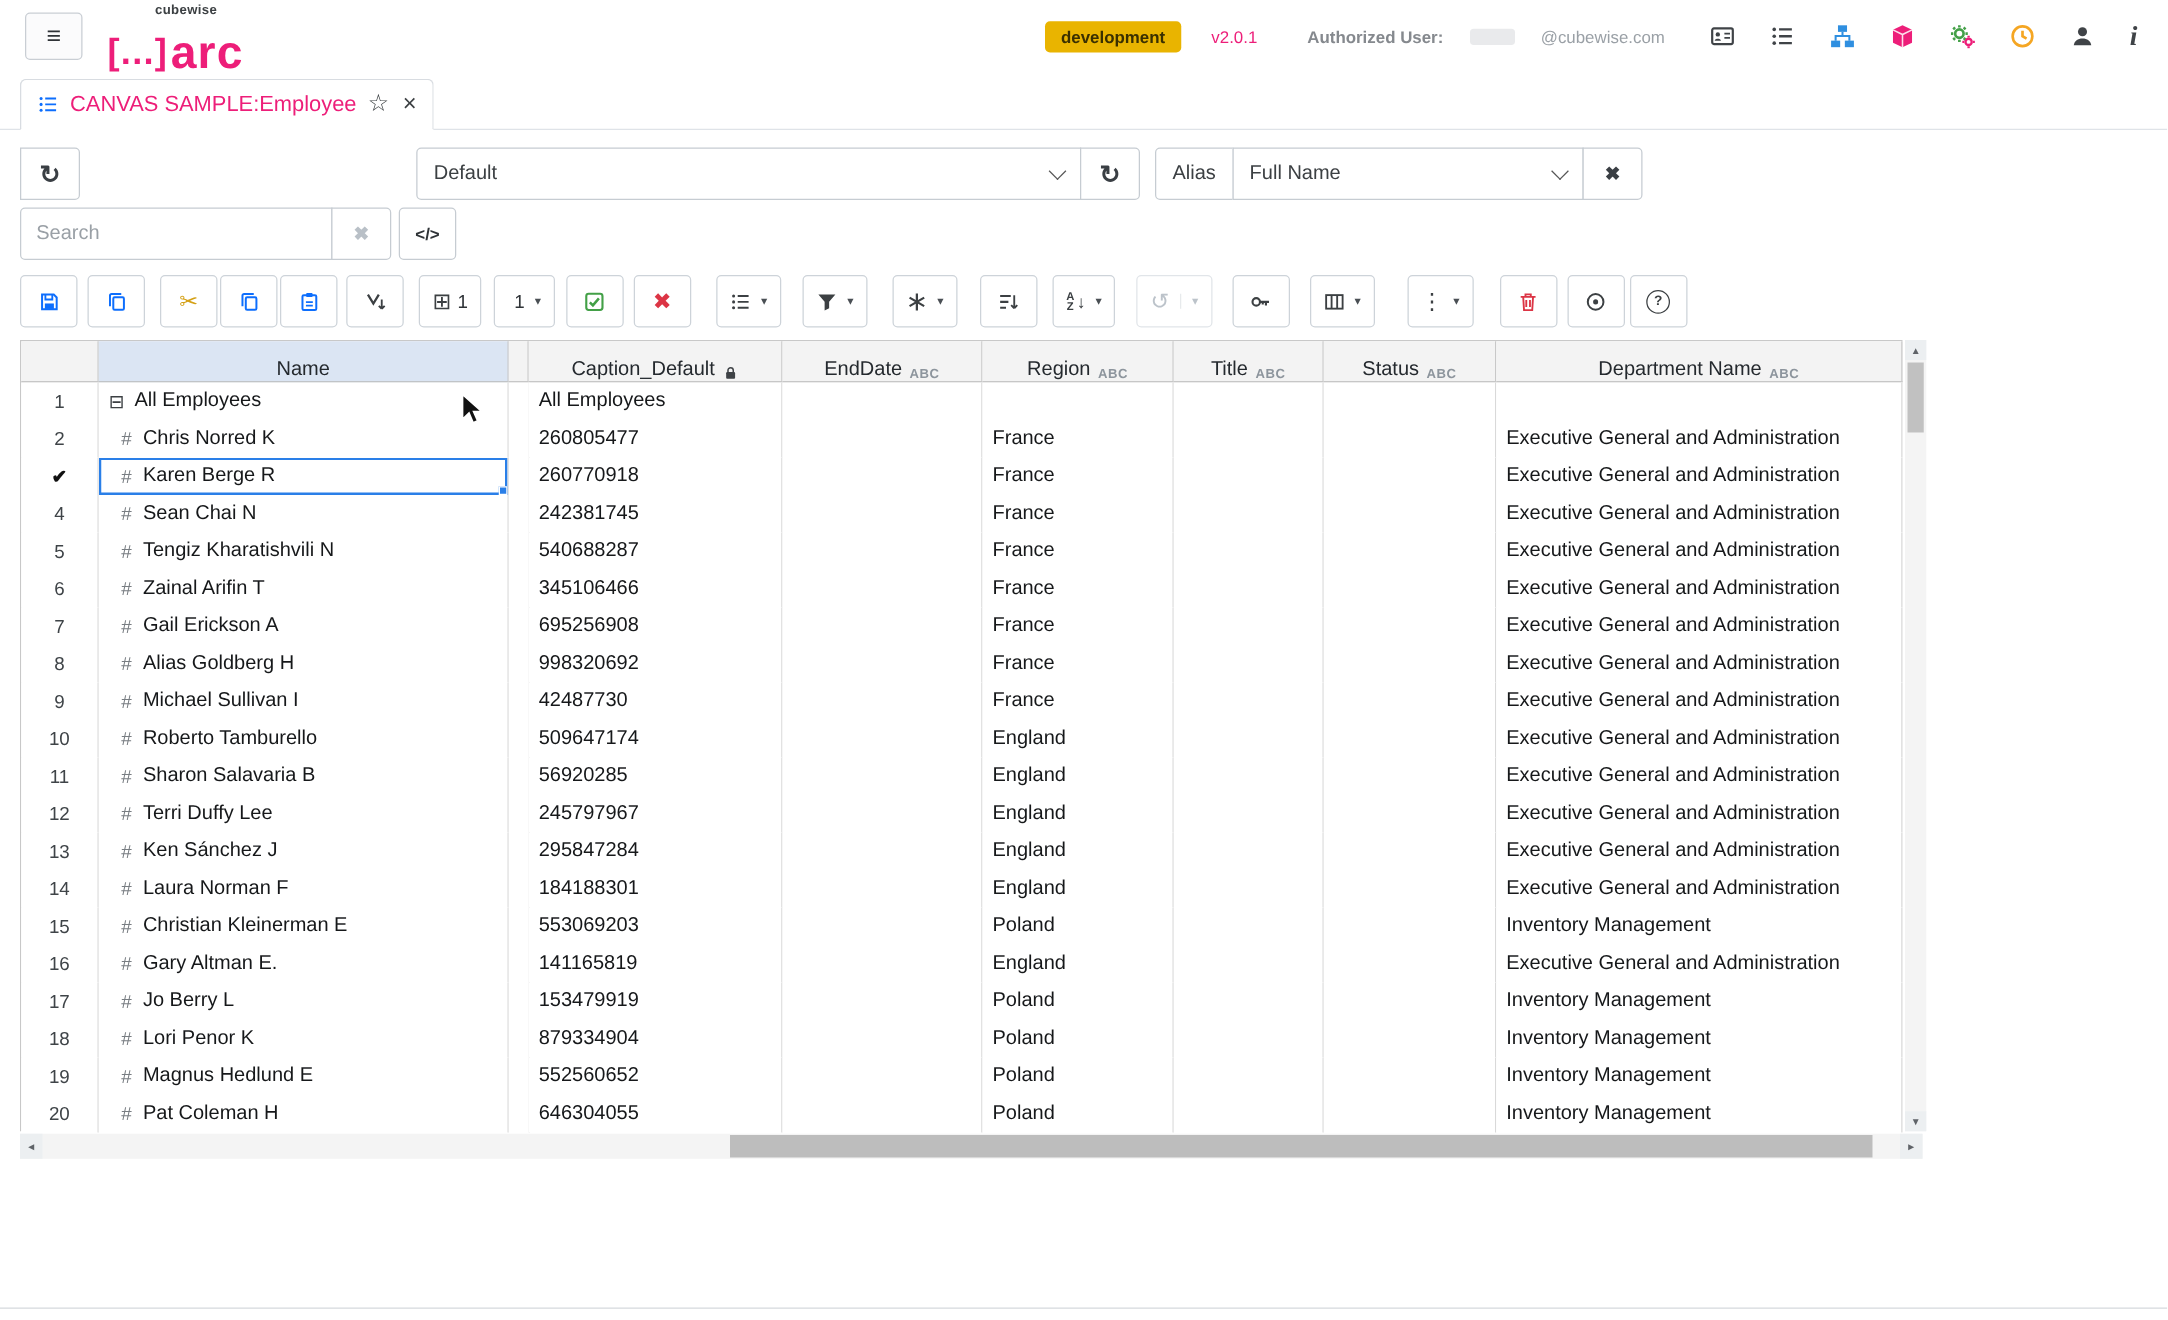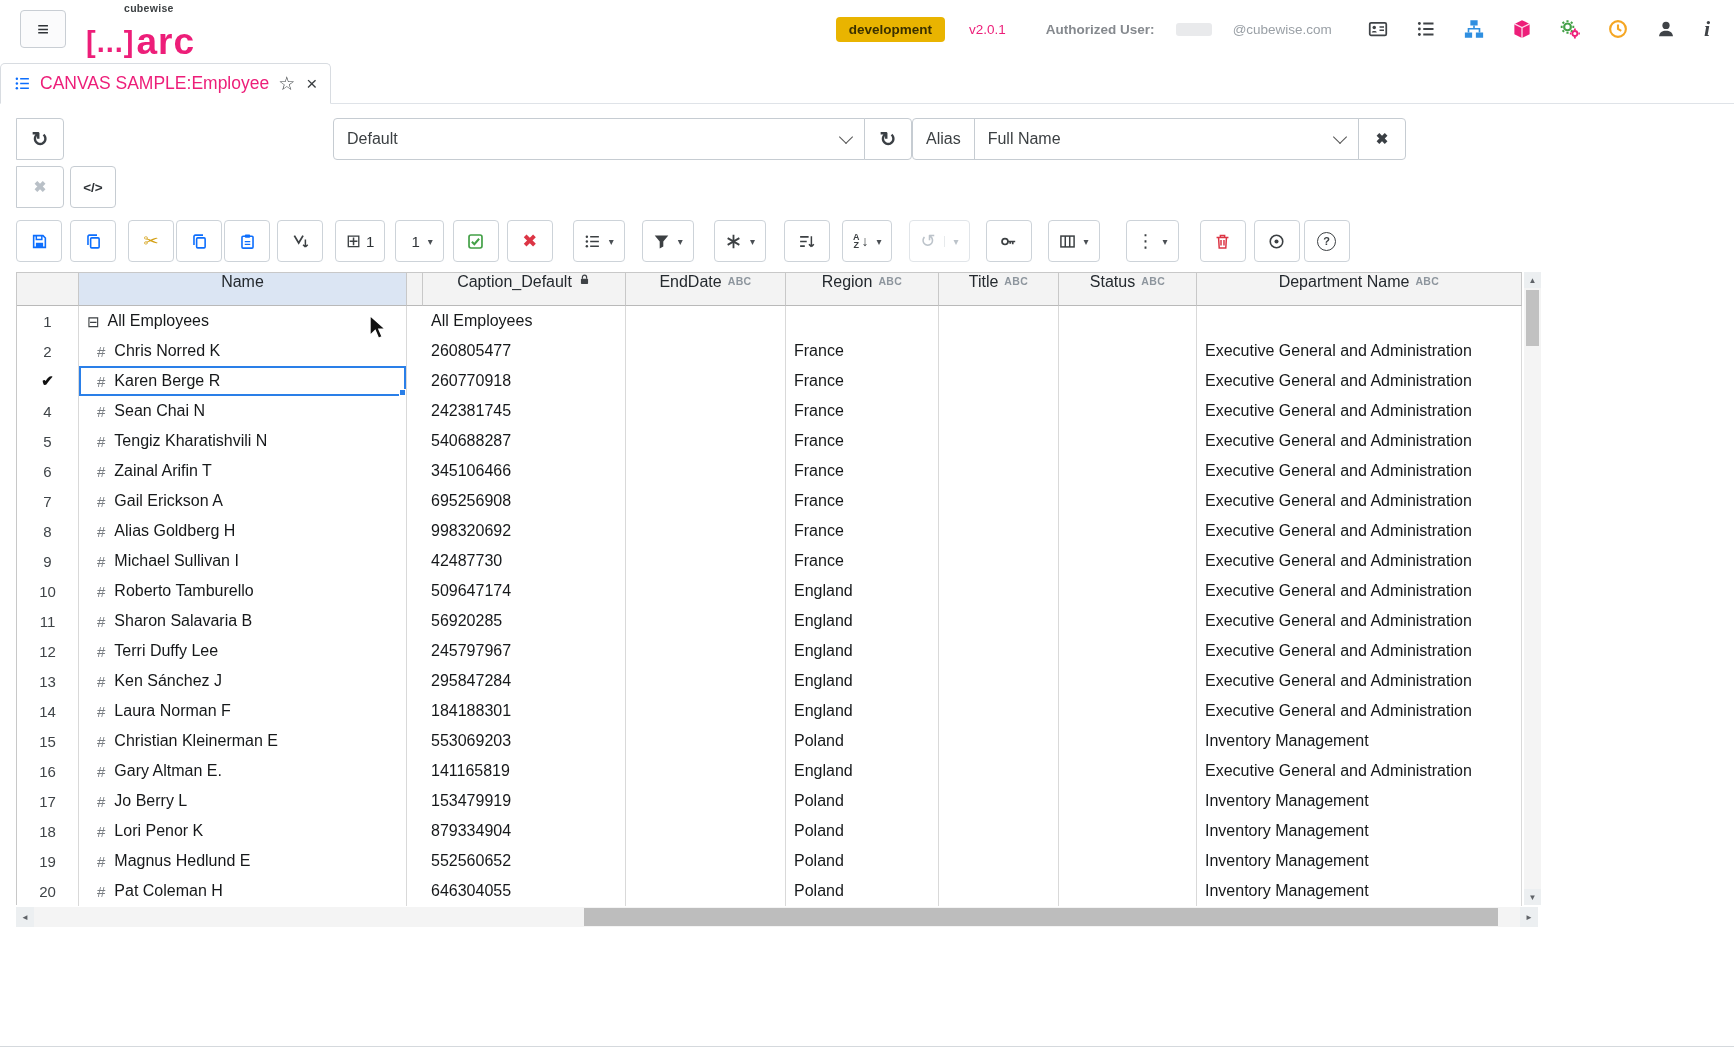--- a/index.html
+++ b/index.html
@@ -21,21 +21,21 @@
   .auth{margin-left:40px;display:flex;align-items:center;gap:21px;font-size:13.5px;}
   .auth-label{font-weight:bold;color:#85898e;}
   .auth-redacted{display:inline-block;width:36px;height:13px;background:#e9eaec;border-radius:3px;}
   .auth-domain{color:#9aa0a6;}
   .hicons{margin-left:36px;display:flex;align-items:center;gap:28px;}
   .hicon{background:none;border:none;padding:0;color:#3f4347;display:flex;align-items:center;cursor:pointer;}
   .hicon svg{width:20px;height:20px;}
   .info-i{font-family:"Liberation Serif",serif;font-weight:bold;font-style:italic;font-size:22px;line-height:1;}
 
   
-  .tabstrip{margin-top:4px;border-bottom:1px solid #dfe3e8;height:41px;display:flex;align-items:flex-end;}
+  .tabstrip{margin-top:4px;padding-left:16px;border-bottom:1px solid #dfe3e8;height:41px;display:flex;align-items:flex-end;}
   .tab{height:39px;display:inline-flex;align-items:center;gap:9px;padding:0 13px;border:1px solid #d8dce1;
     border-bottom:1px solid #fff;border-radius:5px 5px 0 0;background:#fff;margin-bottom:-1px;cursor:pointer;}
   .tab-ic{display:flex;color:var(--blue);}
   .tab-ic svg{width:17px;height:17px;}
   .tab-title{color:var(--pink);font-size:17.5px;}
   .tab-star{font-size:19px;color:#3c4043;line-height:1;}
   .tab-close{font-size:19px;color:#3c4043;line-height:1;margin-left:2px;}
 
   
   .workspace{padding:14px 16px 0 16px;}
@@ -75,21 +75,21 @@
   .azcol{display:flex;flex-direction:column;font-size:9px;font-weight:bold;line-height:8px;color:currentColor;}
   .azarrow{font-size:14px;margin-left:2px;line-height:1;}
   .qbadge{width:17px;height:17px;border:1.5px solid currentColor;border-radius:50%;font-size:11px;font-weight:bold;
     display:flex;align-items:center;justify-content:center;line-height:1;}
 
   
   .grid-area{display:flex;align-items:stretch;}
   .grid-main{border-top:1px solid #c8c8c8;border-left:1px solid #c8c8c8;height:633px;box-sizing:border-box;}
   .grid-header{display:grid;height:33px;}
   .gh-cell{background:#f3f3f3;border-right:1px solid #c8c8c8;border-bottom:1px solid #b9b9b9;display:flex;
-    align-items:flex-start;justify-content:center;font-size:16px;color:#24292e;gap:6px;overflow:hidden;box-sizing:border-box;}
+    align-items:flex-end;justify-content:center;font-size:16px;color:#24292e;gap:6px;overflow:hidden;box-sizing:border-box;}
   .gh-cell.ghsel{background:#dbe5f3;}
   .ghsuffix{font-size:10.5px;font-weight:bold;color:#8d959d;letter-spacing:.4px;margin-top:2px;}
   .lock{display:flex;color:#3e4246;}
   .lock svg{width:13px;height:13px;}
   .grid-body{display:grid;grid-auto-rows:30px;font-size:16px;color:#16181a;}
   .gb-cell{border-right:1px solid #d9d9d9;display:flex;align-items:center;padding:0 8px;white-space:nowrap;
     overflow:hidden;position:relative;box-sizing:border-box;background:#fff;}
   .gb-num{justify-content:center;color:#3f4448;font-size:15px;padding:0;}
   .rowcheck{font-size:15px;font-weight:bold;color:#111;}
   .tree-toggle{color:#3c4043;margin-right:8px;font-size:15px;line-height:1;}
@@ -218,34 +218,35 @@
       </div>
       <div class="igroup" style="width:579px;margin-left:6px;">
         <div class="select" style="flex:1;">
           <span>Default</span>
           <span class="chev"></span>
         </div>
         <button class="addon">
           <span class="refr">↻</span>
         </button>
       </div>
-      <div class="igroup" style="width:494px;margin-left:0;">
+      <div class="igroup" style="width:390px;margin-left:12px;">
         <span class="addon label-addon">Alias</span>
         <div class="select" style="flex:1;align-items:center;">
           <span>Full Name</span>
           <span class="chev"></span>
         </div>
         <button class="addon">
           <span class="xg">✖</span>
         </button>
       </div>
     </div>
 
     <div class="ctrl-row">
       <div class="igroup">
+        <input class="search" placeholder="Search" style="">
         <button class="addon disabled">
           <span class="xg">✖</span>
         </button>
       </div>
       <button class="codebtn">&lt;/&gt;</button>
     </div>
 
     <div class="toolbar">
         <button class="tbtn">
           <span class="ticon" style="color: rgb(13, 110, 253);">

